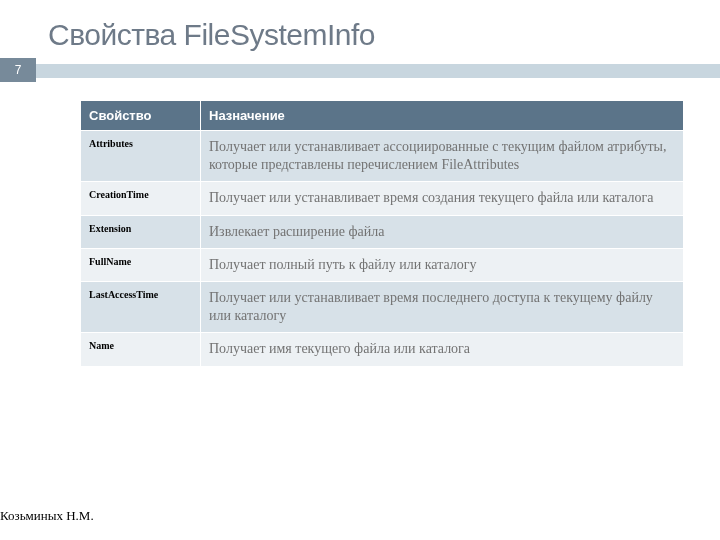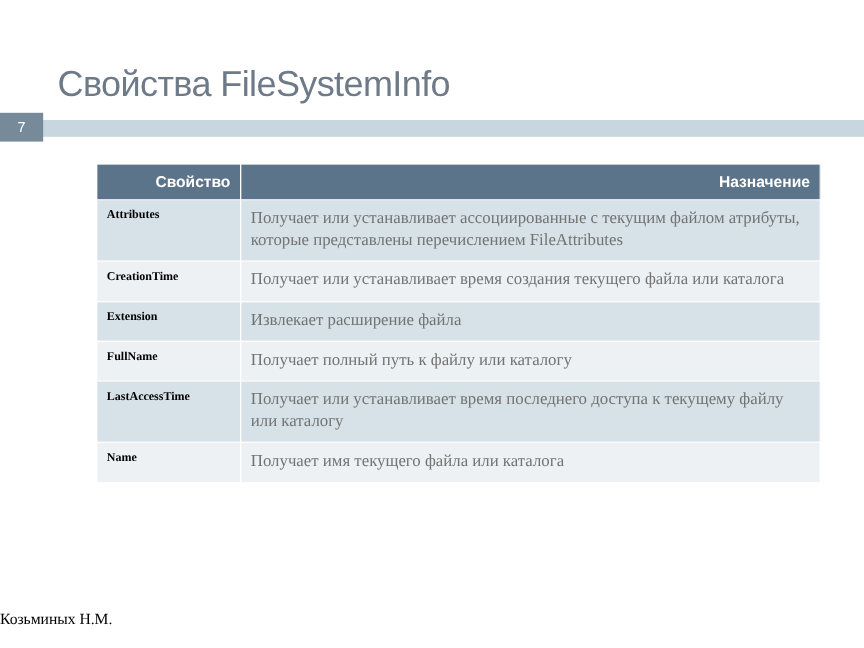--- a/index.html
+++ b/index.html
@@ -10,21 +10,20 @@
     background: #fff;
     position: relative;
     overflow: hidden;
   }
   .title {
     font-size: 30px;
     color: #6e7a88;
     font-weight: 400;
     padding: 18px 0 12px 48px;
     letter-spacing: -0.5px;
-    margin-top: 36px;
   }
   .header-bar {
     position: relative;
     height: 14px;
     background: #c8d6df;
     width: 100%;
   }
   .page-badge {
     position: absolute;
     left: 0;
@@ -44,21 +43,21 @@
   table {
     width: 100%;
     border-collapse: collapse;
     font-size: 13px;
   }
   thead th {
     background: #5b7489;
     color: #fff;
     font-weight: 700;
     padding: 7px 8px;
-    text-align: right;
+    text-align: left;
     border: 1px solid #fff;
   }
   thead th:first-child { width: 120px; }
   tbody td {
     padding: 7px 8px;
     vertical-align: top;
     border: 1px solid #fff;
     color: #737373;
   }
   tbody tr:nth-child(odd) td { background: #d7e1e8; }

